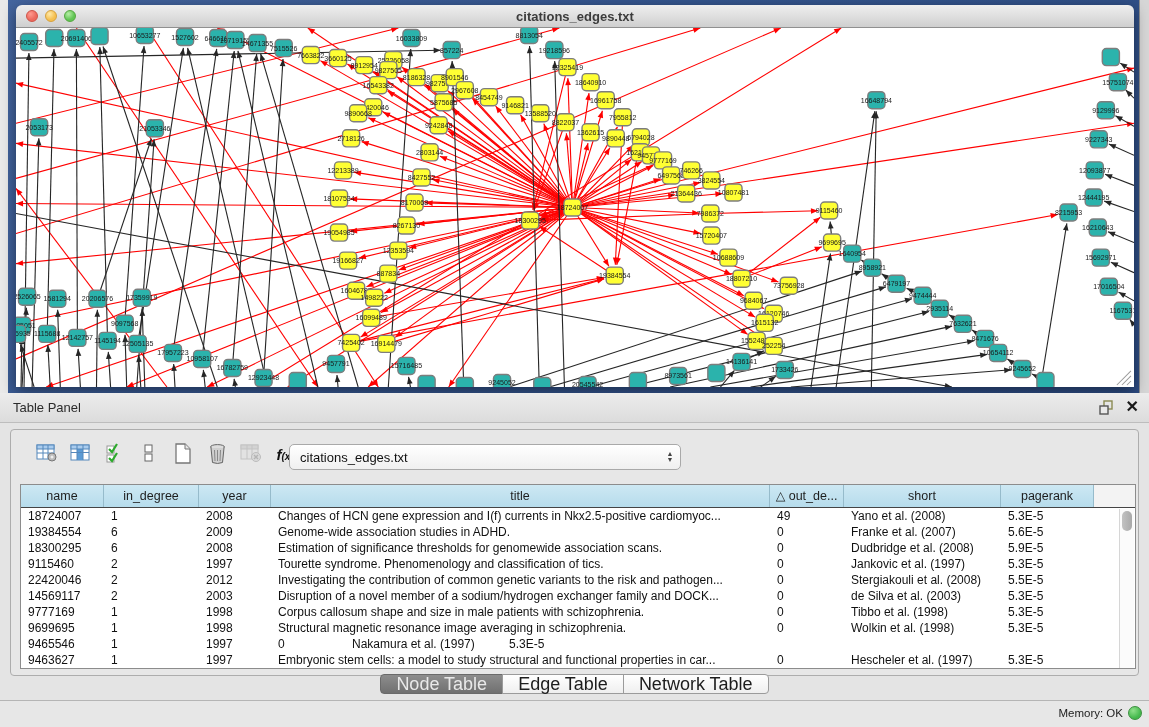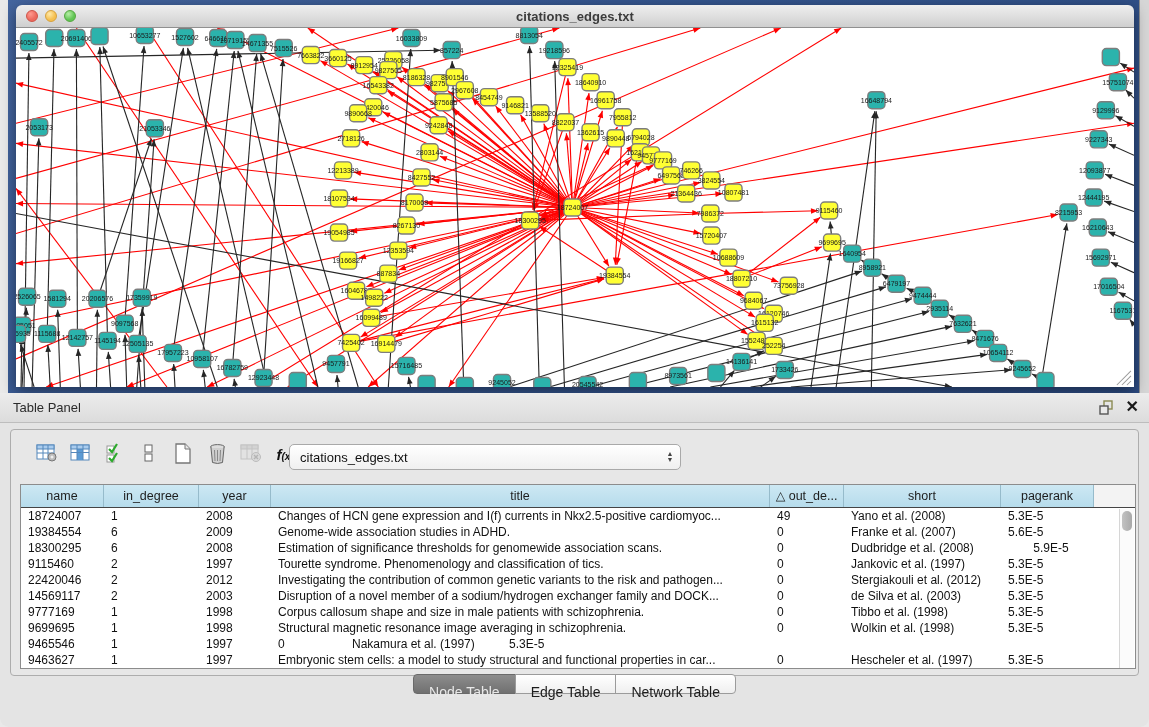--- a/index.html
+++ b/index.html
@@ -57,21 +57,21 @@
   .th.empty { background:#f3f3f3; border-right:none; }
   .trow { display:flex; height:16px; }
   .td { font-size:12px; color:#111; line-height:16px; padding-left:7px; overflow:hidden;
         white-space:nowrap; }
   .vscroll { position:absolute; right:1px; top:24px; width:15px; height:159px; background:#fbfbfb;
              border-left:1px solid #d6d6d6; }
   .vthumb { position:absolute; left:2px; top:2px; width:10px; height:20px; border-radius:5px;
             background:linear-gradient(90deg,#c2c2c2,#a9a9a9); }
 
   .tabs { position:absolute; left:0; right:0; top:281px; display:flex; justify-content:center; }
-  .seg { height:20px; line-height:18px; padding:8px 15px; font-size:14px; color:#1c1c1c;
+  .seg { height:20px; line-height:18px; padding:0 15px; font-size:18px; color:#1c1c1c;
          background:linear-gradient(#ffffff,#efefef); border:1px solid #9b9b9b; margin-left:-1px; }
   .seg:first-child { border-radius:4px 0 0 4px; margin-left:0; }
   .seg:last-child { border-radius:0 4px 4px 0; }
   .seg.active { background:linear-gradient(#8d8d8d,#707070); color:#e9e9e9; border-color:#6a6a6a; }
 
   .statusbar { position:absolute; left:0; top:307px; width:100%; height:27px; background:#e7e7e7;
                border-top:1px solid #b5b5b5; }
   .mem { position:absolute; right:26px; top:6px; font-size:11.5px; color:#1c1c1c; }
   .memdot { position:absolute; right:7px; top:5px; width:14px; height:14px; border-radius:50%;
             background:radial-gradient(circle at 35% 30%,#8fe08a,#45b94d 65%); border:1px solid #3a8f3e; }
@@ -1082,38 +1082,38 @@
               <div class="td" style="width: 157px;">Franke et al. (2007)</div>
               <div class="td" style="width: 93px;">5.6E-5</div>
             </div>
             <div class="trow">
               <div class="td" style="width: 83px;">18300295</div>
               <div class="td" style="width: 95px;">6</div>
               <div class="td" style="width: 72px;">2008</div>
               <div class="td" style="width: 499px;">Estimation of significance thresholds for genomewide association scans.</div>
               <div class="td" style="width: 74px;">0</div>
               <div class="td" style="width: 157px;">Dudbridge et al. (2008)</div>
-              <div class="td" style="width: 93px; text-align: center;">5.9E-5</div>
+              <div class="td" style="width: 93px;">5.9E-5</div>
             </div>
             <div class="trow">
               <div class="td" style="width: 83px;">9115460</div>
               <div class="td" style="width: 95px;">2</div>
               <div class="td" style="width: 72px;">1997</div>
               <div class="td" style="width: 499px;">Tourette syndrome. Phenomenology and classification of tics.</div>
               <div class="td" style="width: 74px;">0</div>
               <div class="td" style="width: 157px;">Jankovic et al. (1997)</div>
               <div class="td" style="width: 93px;">5.3E-5</div>
             </div>
             <div class="trow">
               <div class="td" style="width: 83px;">22420046</div>
               <div class="td" style="width: 95px;">2</div>
               <div class="td" style="width: 72px;">2012</div>
               <div class="td" style="width: 499px;">Investigating the contribution of common genetic variants to the risk and pathogen...</div>
               <div class="td" style="width: 74px;">0</div>
-              <div class="td" style="width: 157px;">Stergiakouli et al. (2012)</div>
+              <div class="td" style="width: 157px;">Stergiakouli et al. (2008)</div>
               <div class="td" style="width: 93px;">5.5E-5</div>
             </div>
             <div class="trow">
               <div class="td" style="width: 83px;">14569117</div>
               <div class="td" style="width: 95px;">2</div>
               <div class="td" style="width: 72px;">2003</div>
               <div class="td" style="width: 499px;">Disruption of a novel member of a sodium/hydrogen exchanger family and DOCK...</div>
               <div class="td" style="width: 74px;">0</div>
               <div class="td" style="width: 157px;">de Silva et al. (2003)</div>
               <div class="td" style="width: 93px;">5.3E-5</div>
@@ -1159,14 +1159,18 @@
         </div>
       </div>
     </div>
 
     <div class="tabs">
         <div class="seg active">Node Table</div>
         <div class="seg">Edge Table</div>
         <div class="seg">Network Table</div>
       </div>
 
+    <div class="statusbar">
+      <span class="mem">Memory: OK</span>
+      <span class="memdot"></span>
+    </div>
   </div>
 </div>
 
 </body></html>

